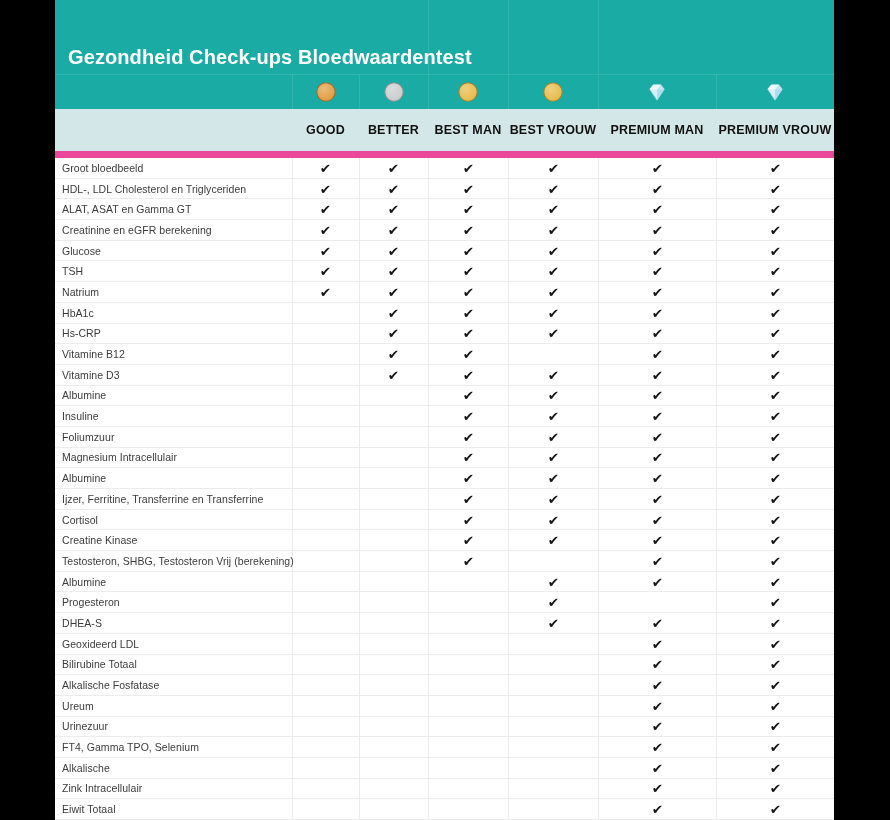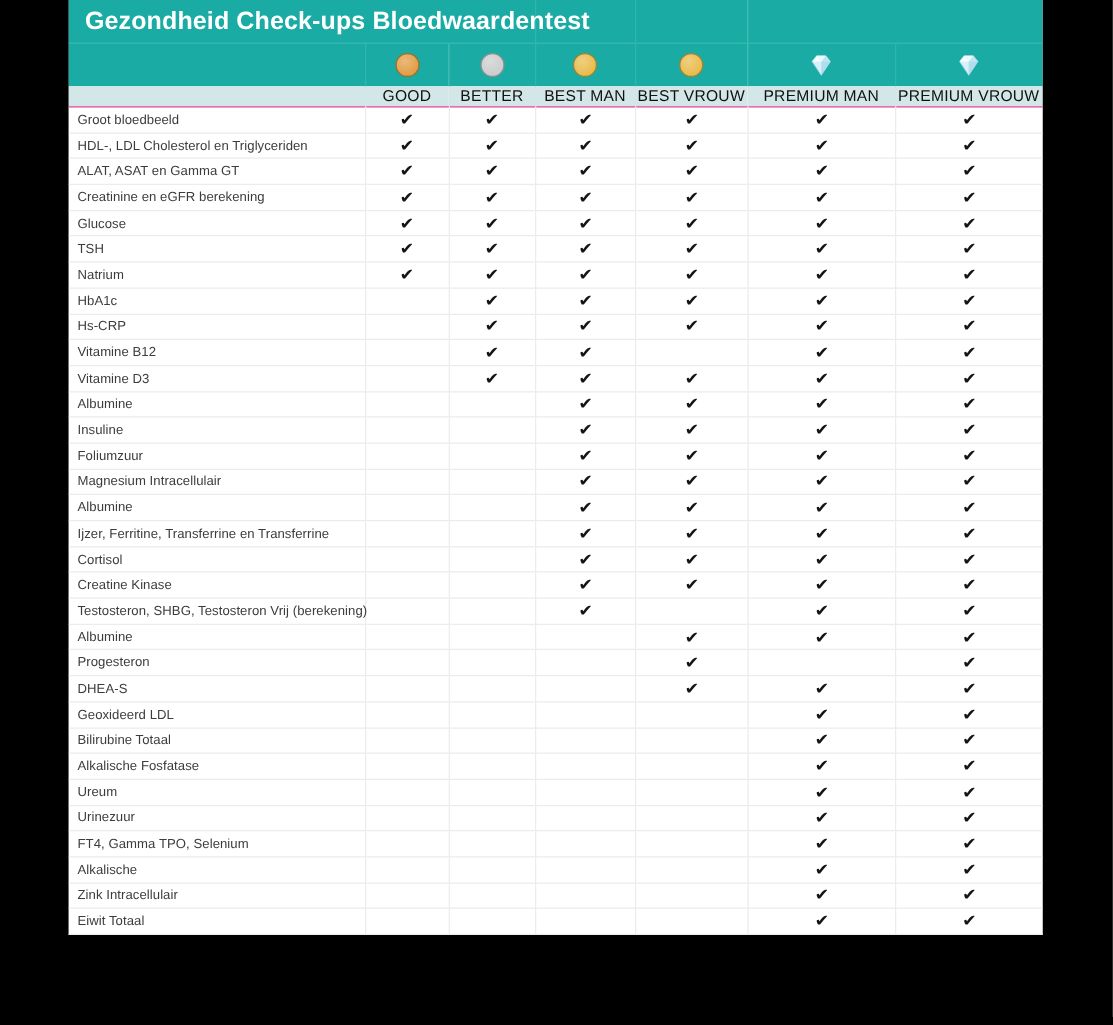--- a/index.html
+++ b/index.html
@@ -16,47 +16,47 @@
     border-collapse:collapse;width:779px;table-layout:fixed;
   }
   
   tr.title-row td{
     background:#1aaca4;height:34px;padding:0;border:none;
     border-right:1px solid #2fb5ad;
   }
   tr.title-row td:last-child{border-right:none;}
   .title-text{
     color:#ffffff;font-size:20px;font-weight:bold;letter-spacing:.1px;
-    padding-left:13px;white-space:nowrap;line-height:34px;
+    padding-left:13px;white-space:nowrap;line-height:34px;margin-top:40px;
   }
   
   tr.icon-row td{
     background:#1aaca4;height:34px;padding:0;border:none;
     border-right:1px solid #2fb5ad;border-top:1px solid #2fb5ad;
     text-align:center;vertical-align:middle;
   }
   tr.icon-row td:last-child{border-right:none;}
   .badge{display:inline-block;width:22px;height:22px;vertical-align:middle;}
   
   tr.tier-row td{
-    background:#d3e7e8;height:16px;padding:0;border:none;
+    background:#d3e7e8;height:42px;padding:0;border:none;
     text-align:center;vertical-align:middle;
-    font-size:12.5px;font-weight:normal;color:#111;letter-spacing:.2px;
+    font-size:12.5px;font-weight:bold;color:#111;letter-spacing:.2px;
     white-space:nowrap;
   }
   tr.tier-row td.tier-blank{background:#d3e7e8;}
   
   tbody tr td{
     height:19.7px;padding:0;background:#fff;
     border-bottom:1px solid #ececec;
     border-right:1px solid #ececec;
     vertical-align:middle;
   }
   tbody tr td:last-child{border-right:none;}
-  tbody tr:first-child td{border-top:1px solid #ec4899;}
+  tbody tr:first-child td{border-top:7px solid #ec4899;}
   td.rowlabel{
     font-size:10.5px;color:#3c3c3c;padding-left:7px;white-space:nowrap;
     letter-spacing:.05px;border-right:1px solid #ececec;
   }
   td.mark{text-align:center;}
   .chk{
     display:inline-block;font-size:13px;line-height:1;color:#141414;
     font-weight:bold;font-family:"DejaVu Sans",sans-serif;
     transform:scaleX(1.05);
   }

